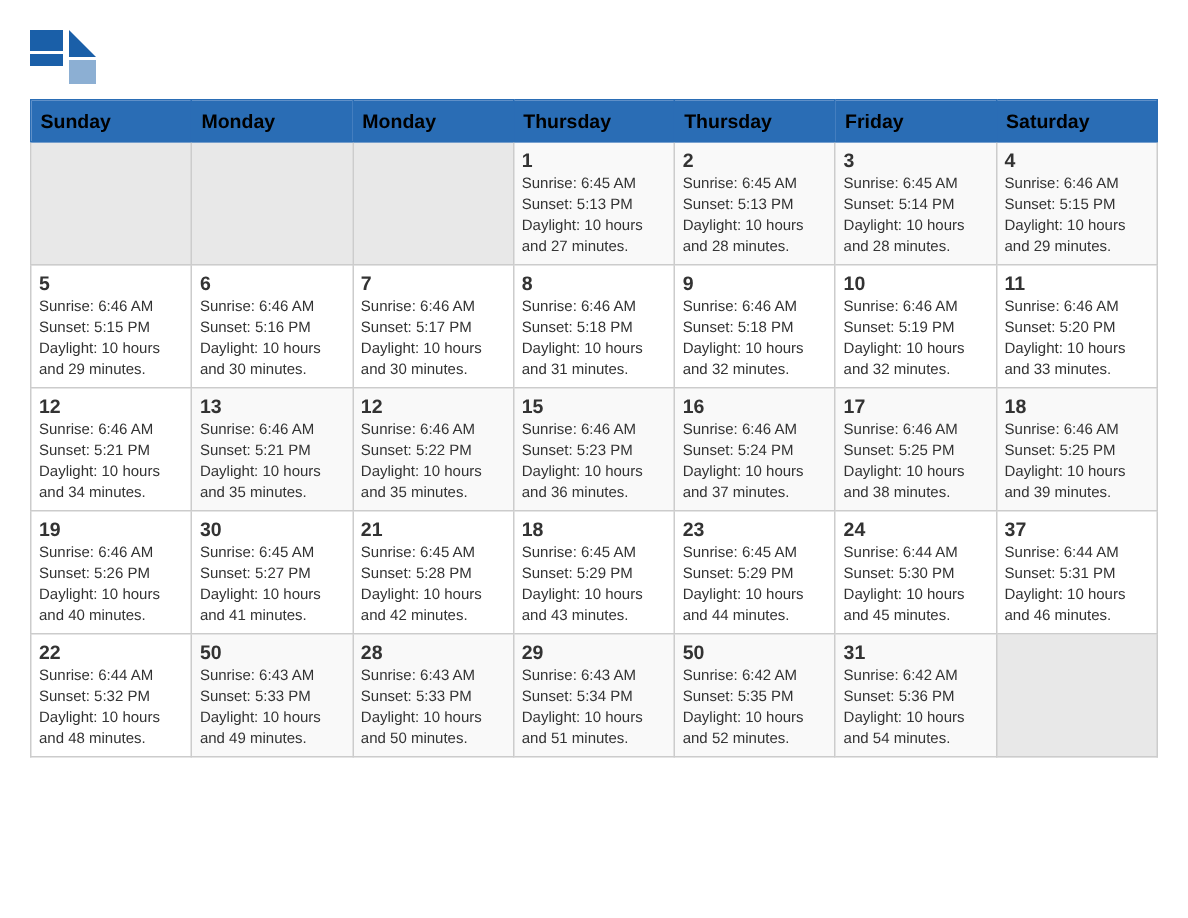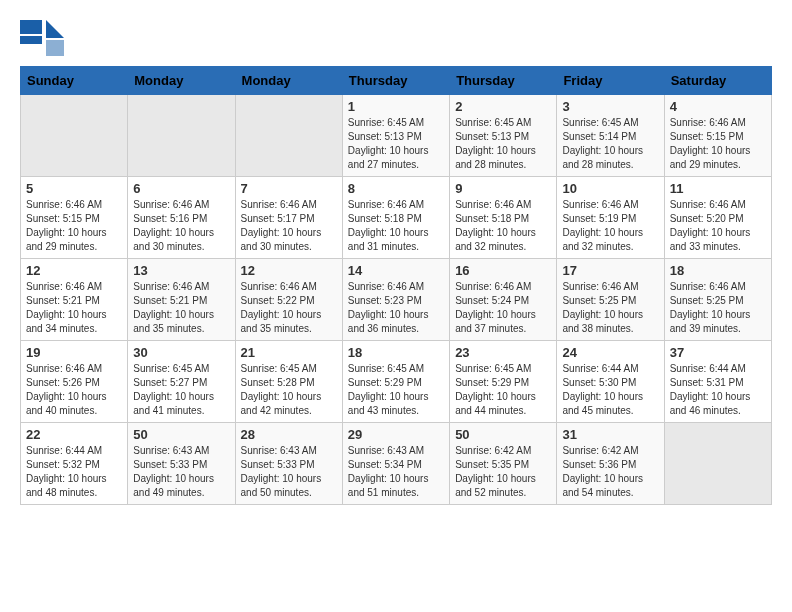--- a/index.html
+++ b/index.html
@@ -222,21 +222,21 @@
 and 35 minutes.</div>
         </td>
         <td>
           <span class="day-num">12</span>
           <div class="day-info" style="white-space: pre-line;">Sunrise: 6:46 AM
 Sunset: 5:22 PM
 Daylight: 10 hours
 and 35 minutes.</div>
         </td>
         <td>
-          <span class="day-num">14</span>
+          <span class="day-num">15</span>
           <div class="day-info" style="white-space: pre-line;">Sunrise: 6:46 AM
 Sunset: 5:23 PM
 Daylight: 10 hours
 and 36 minutes.</div>
         </td>
         <td>
           <span class="day-num">16</span>
           <div class="day-info" style="white-space: pre-line;">Sunrise: 6:46 AM
 Sunset: 5:24 PM
 Daylight: 10 hours

